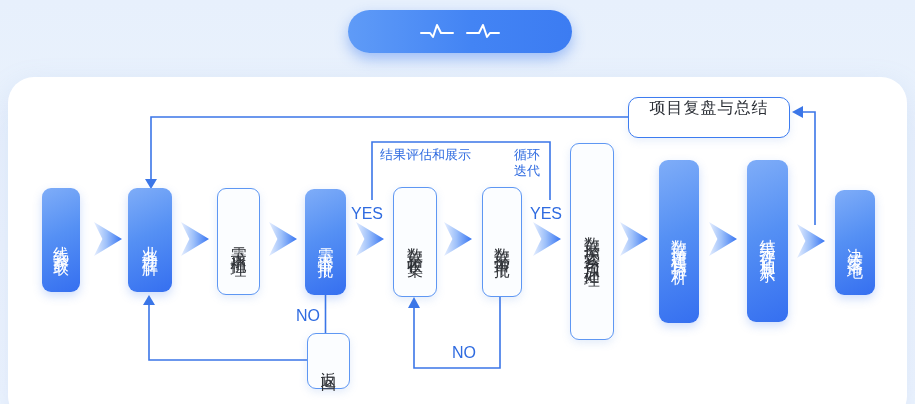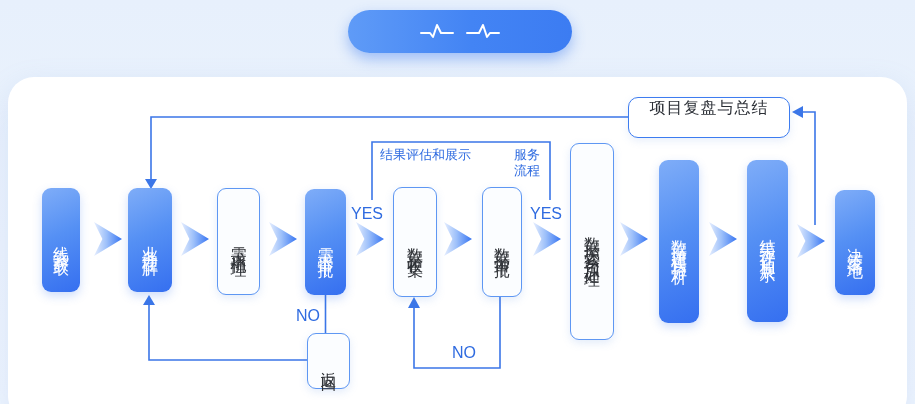--- a/index.html
+++ b/index.html
@@ -140,13 +140,13 @@
 <div class="chev" style="left:533px;top:222px"></div>
 <div class="chev" style="left:620px;top:222px"></div>
 <div class="chev" style="left:709px;top:222px"></div>
 <div class="chev" style="left:797px;top:224px"></div>
 
 <div class="edge-label" style="left:351px;top:204px">YES</div>
 <div class="edge-label" style="left:530px;top:204px">YES</div>
 <div class="edge-label" style="left:296px;top:306px">NO</div>
 <div class="edge-label" style="left:452px;top:343px">NO</div>
 <div class="edge-label small" style="left:380px;top:147px">结果评估和展示</div>
-<div class="edge-label small wrap2" style="left:514px;top:147px">服务流程</div>
+<div class="edge-label small wrap2" style="left:514px;top:147px">循环迭代</div>
 
 </body></html>

